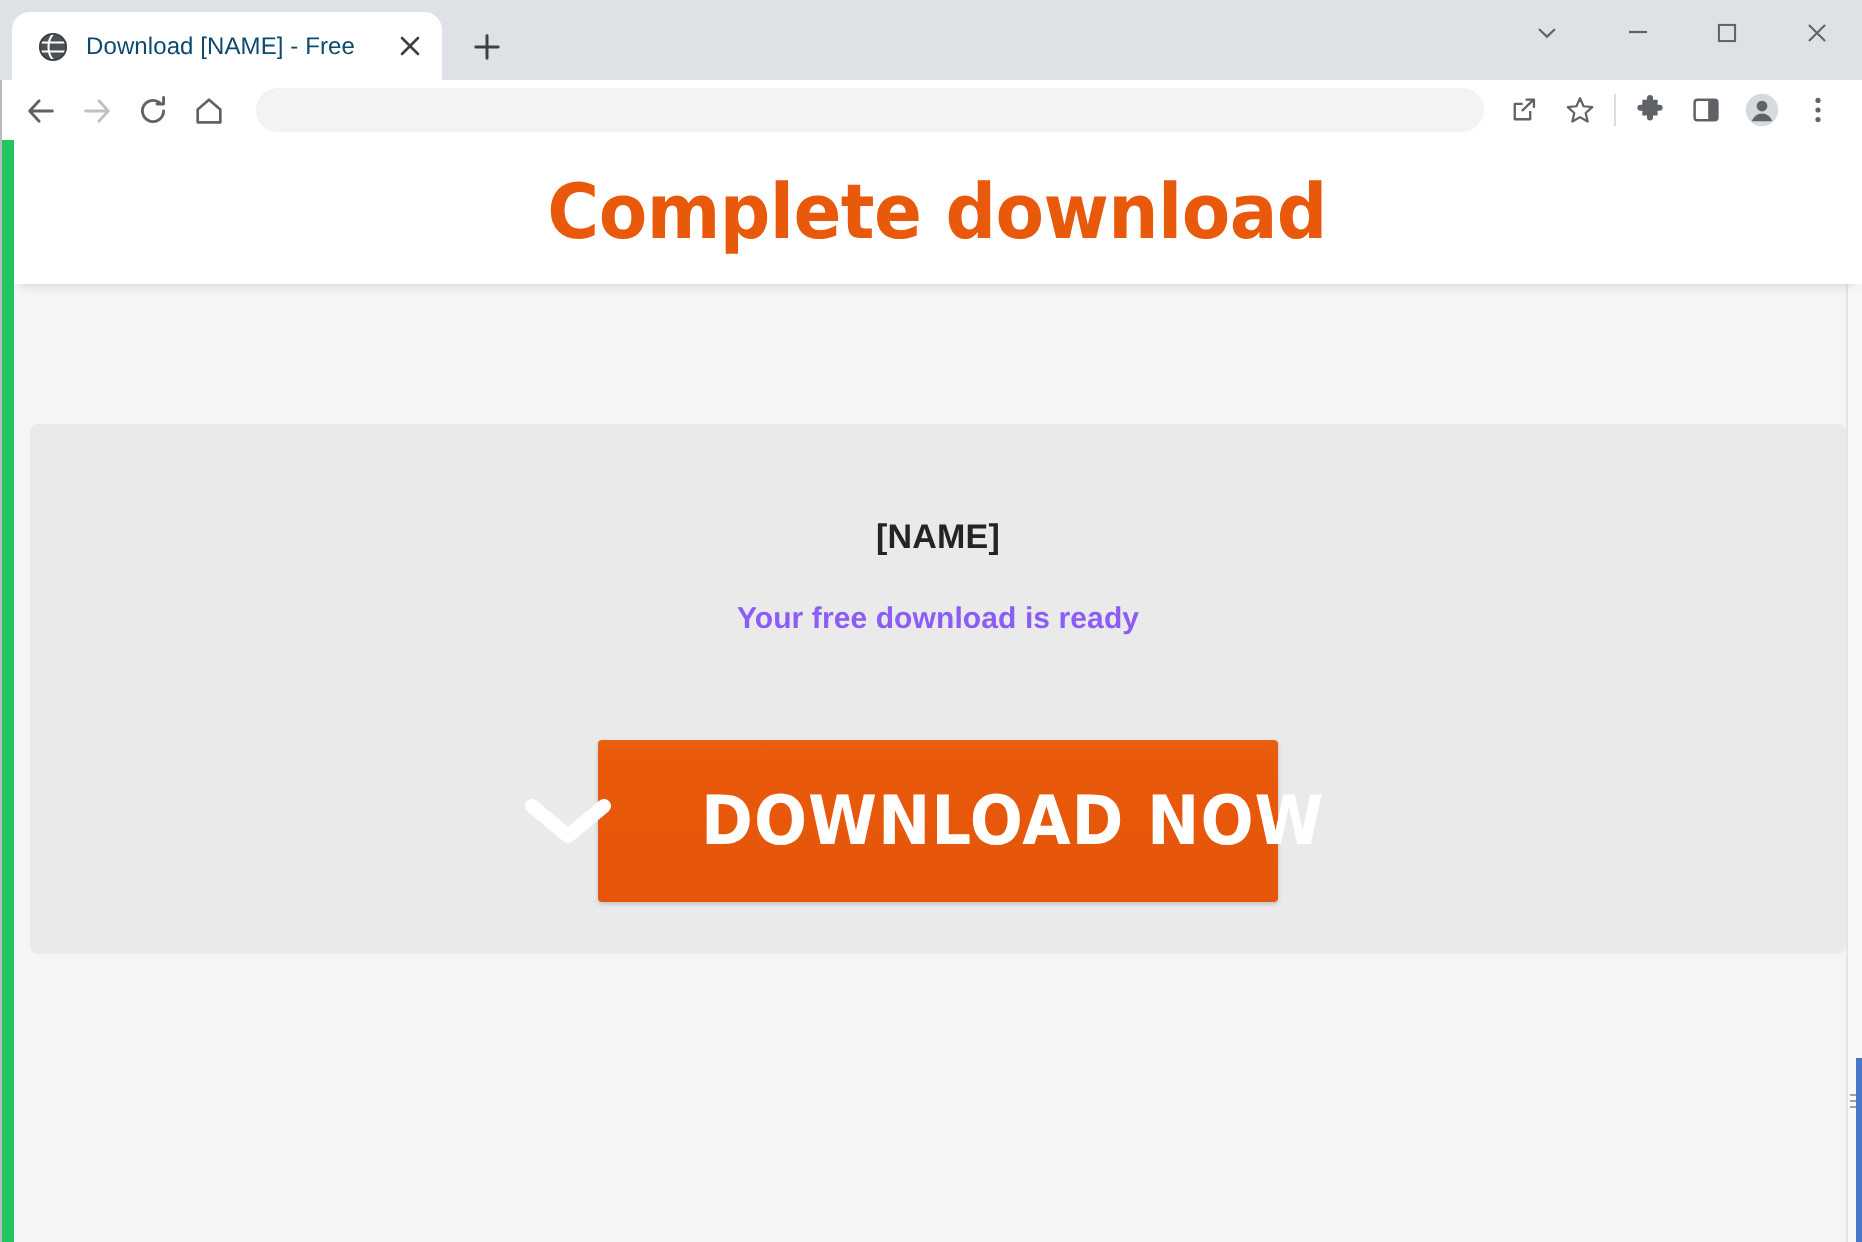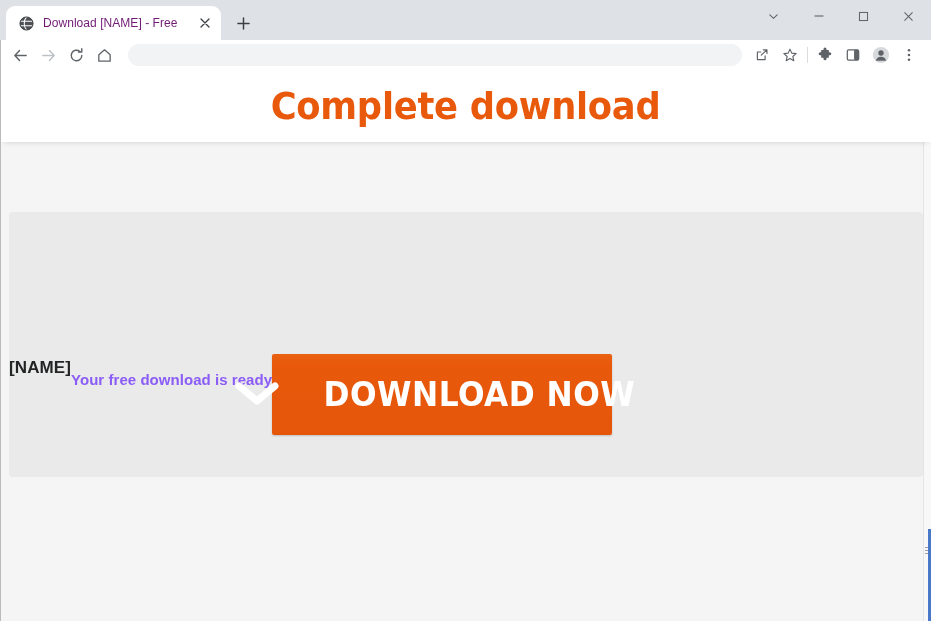--- a/index.html
+++ b/index.html
@@ -51,21 +51,21 @@
     flex: 0 0 16px;
     margin-right: 9px;
     display: flex;
     align-items: center;
     justify-content: center;
   }
 
   .tab-title {
     flex: 1 1 auto;
     font-size: 12px;
-    color: #701a75;
+    color: #0c4a6e;
     white-space: nowrap;
     overflow: hidden;
     text-overflow: ellipsis;
     letter-spacing: 0.05px;
   }
 
   .tab-close {
     width: 20px;
     height: 20px;
     flex: 0 0 20px;
@@ -157,21 +157,21 @@
     background: #dadce0;
     margin: 0 3px;
   }
 
   
   .viewport {
     flex: 1 1 auto;
     position: relative;
     background: #f5f5f5;
     overflow: hidden;
-    border-left: 1px solid #22c55e;
+    border-left: 7px solid #22c55e;
   }
 
   .page-header {
     background: #ffffff;
     height: 72px;
     display: flex;
     align-items: center;
     justify-content: center;
     box-shadow: 0 3px 6px -3px rgba(0,0,0,0.16);
     position: relative;
@@ -192,21 +192,21 @@
     padding: 70px 8px 0 8px;
     background: #f5f5f5;
     height: calc(100% - 72px);
   }
 
   .download-card {
     background: #eaeaea;
     border-radius: 4px;
     height: 265px;
     display: flex;
-    flex-direction: row;
+    flex-direction: column;
     align-items: center;
     padding-top: 47px;
     position: relative;
   }
 
   .file-name {
     font-size: 17px;
     font-weight: bold;
     color: #222426;
     letter-spacing: 0.1px;

